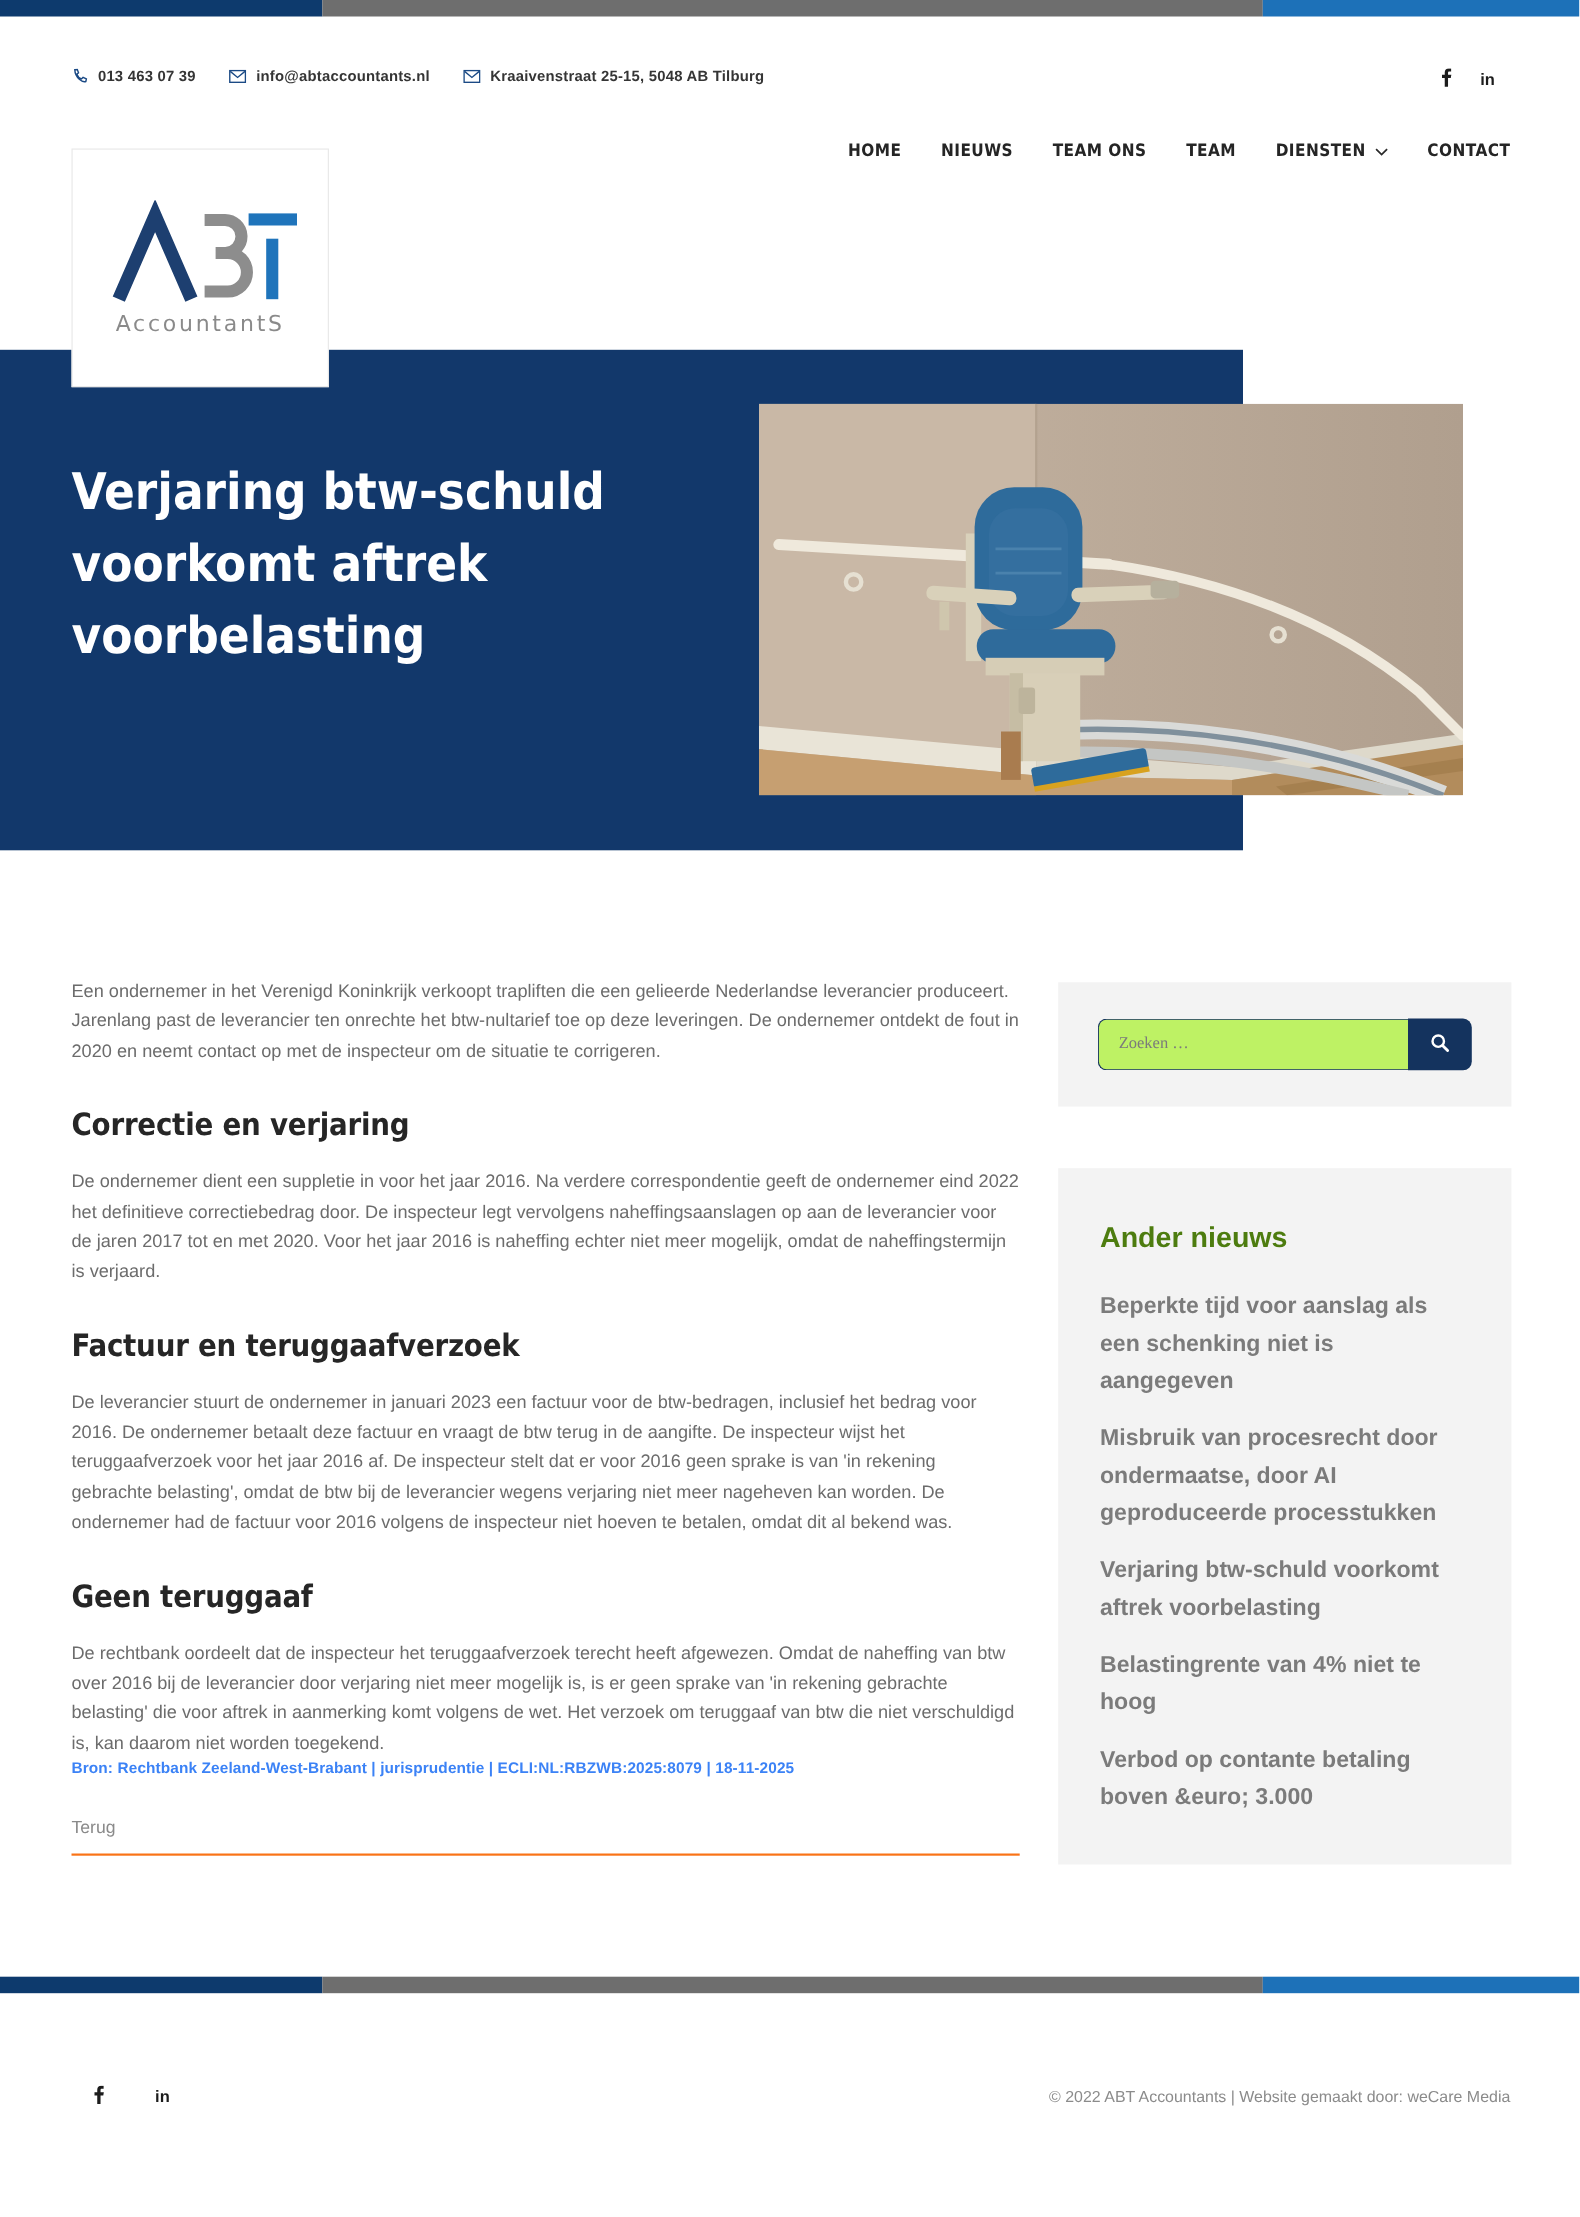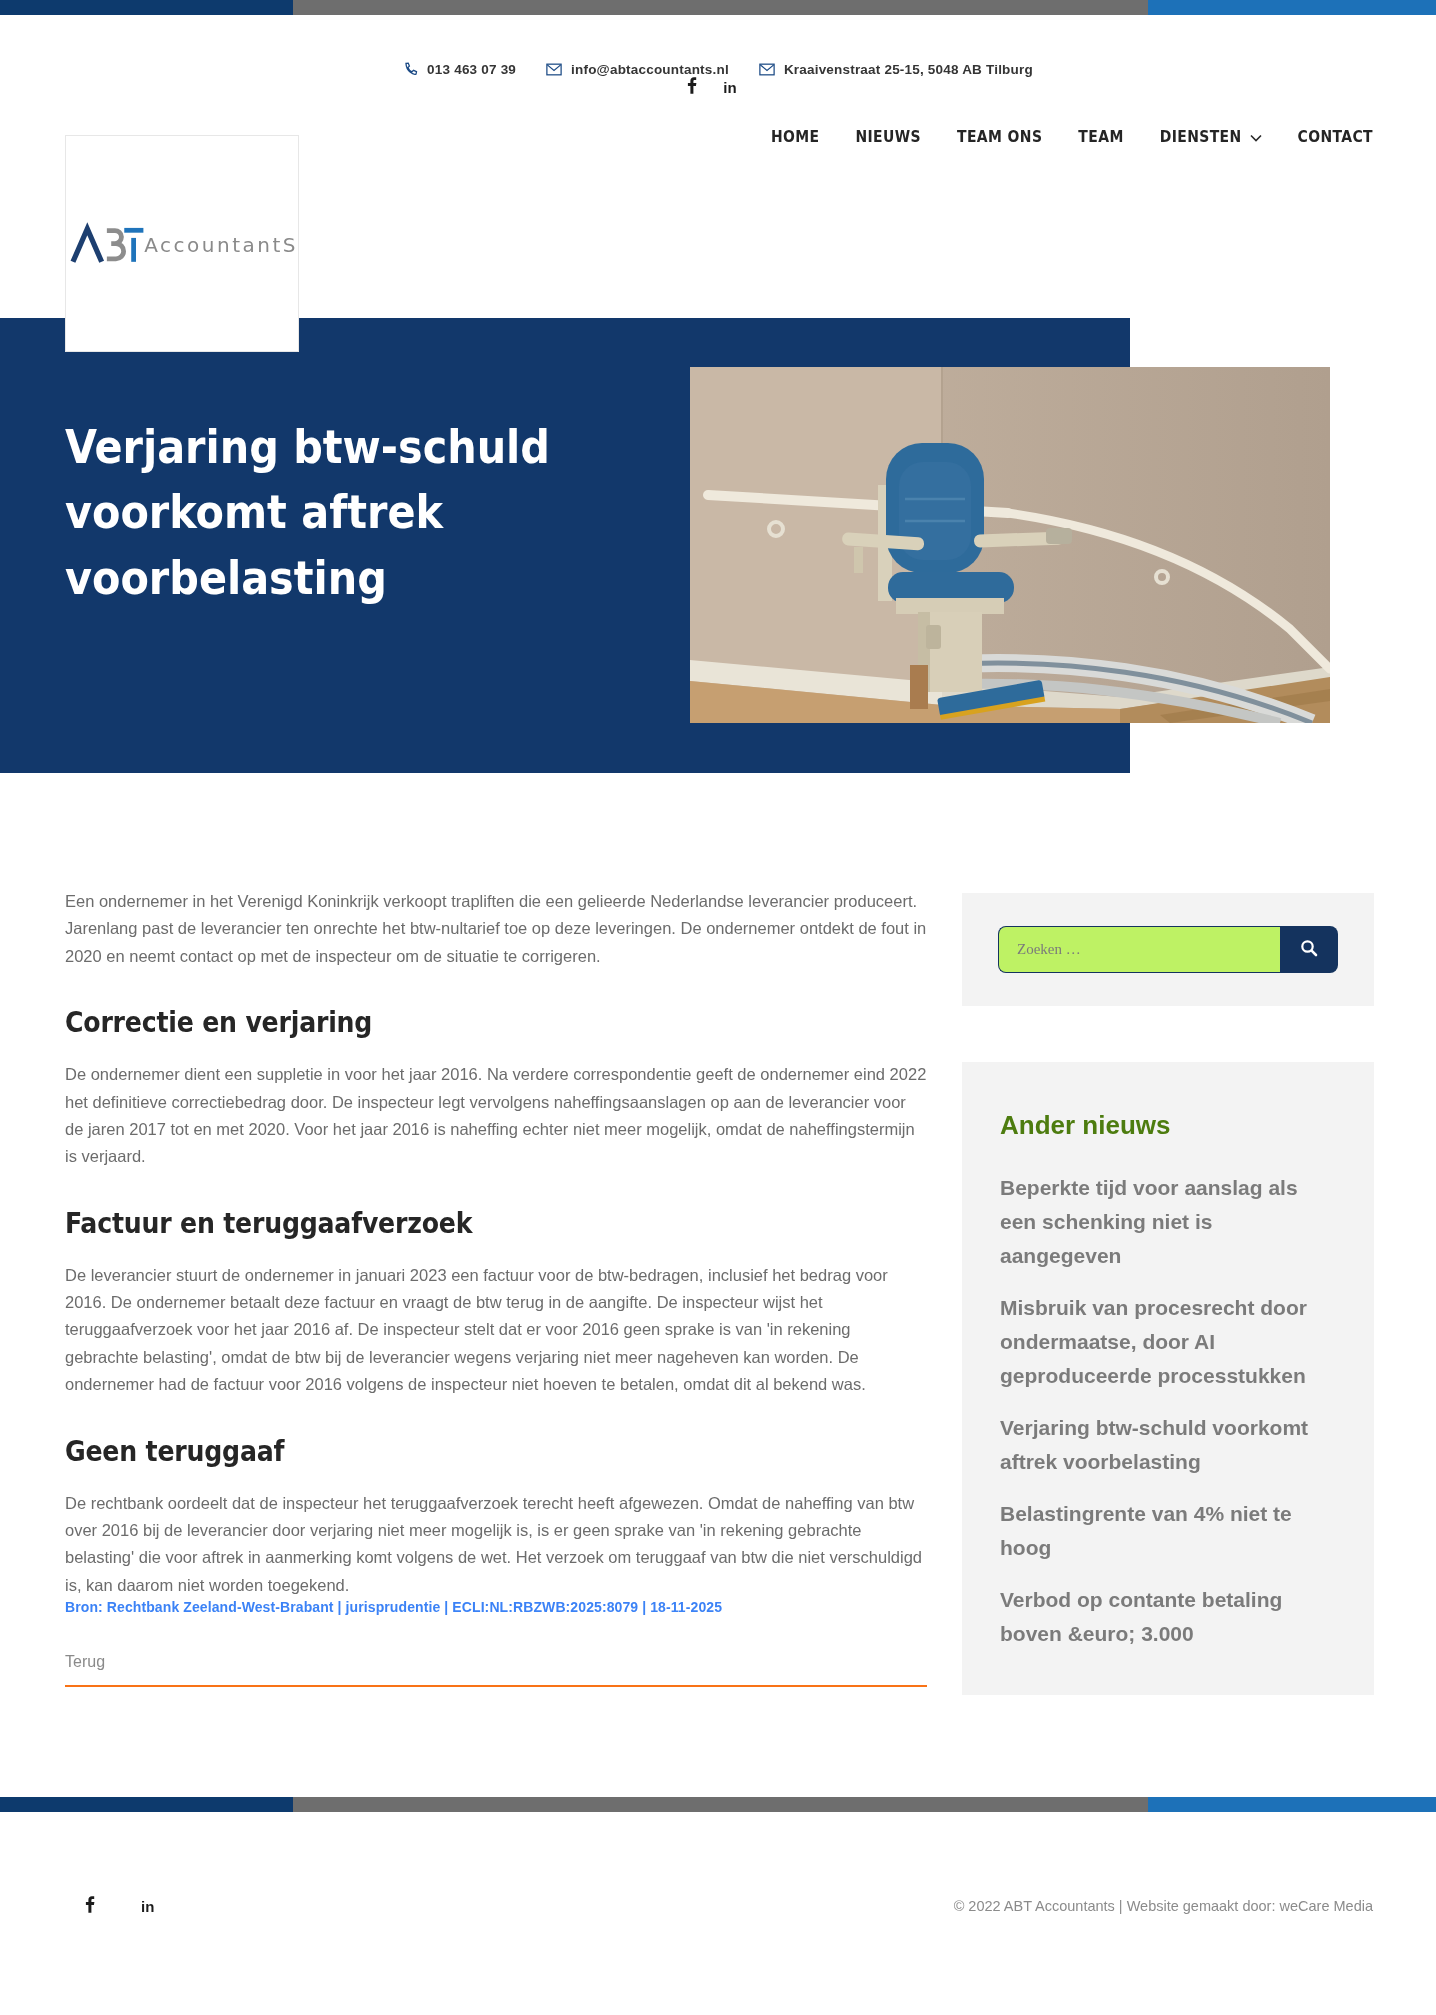--- a/index.html
+++ b/index.html
@@ -8,33 +8,33 @@
 
   
   .stripe { position:absolute; left:0; width:1436px; height:15px; }
   .stripe .seg-navy { position:absolute; left:0; top:0; width:293px; height:15px; background:#0d3a6d; }
   .stripe .seg-gray { position:absolute; left:293px; top:0; width:855px; height:15px; background:#6e6e6e; }
   .stripe .seg-blue { position:absolute; left:1148px; top:0; width:288px; height:15px; background:#1d71b8; }
   .stripe.top { top:0; }
   .stripe.bottom { top:1797px; }
 
   
-  .topbar { position:absolute; top:62px; left:65px; right:65px; display:flex; justify-content:space-between; align-items:center;flex-direction:column; }
+  .topbar { position:absolute; top:62px; left:65px; right:65px; display:flex; justify-content:space-between; align-items:flex-start; }
   .contact-group { display:flex; align-items:center; gap:30px; }
   .contact-item { display:flex; align-items:center; gap:9px; font-size:13.5px; font-weight:bold; color:#353535; letter-spacing:.2px; }
   .contact-item svg { display:block; }
   .social-group { display:flex; align-items:center; gap:26px; padding-right:12px; }
   .soc { font-size:15px; font-weight:bold; color:#1c1c1c; font-family:"Liberation Sans",sans-serif; cursor:pointer; }
 
   
   .mainnav { position:absolute; top:128px; right:63px; display:flex; align-items:center; gap:36px; }
   .nav-item { font-family:"DejaVu Sans","Liberation Sans",sans-serif; font-stretch:condensed; font-weight:bold; font-size:15.5px; letter-spacing:.4px; color:#252525; cursor:pointer; display:flex; align-items:center; gap:8px; }
 
   
-  .logo-card { position:absolute; left:65px; top:135px; width:234px; height:217px; background:#fff; border:1px solid #e7e7e7; z-index:6; display:flex; flex-direction:row; align-items:center; justify-content:center; cursor:pointer; }
+  .logo-card { position:absolute; left:65px; top:135px; width:234px; height:217px; background:#fff; border:1px solid #e7e7e7; z-index:6; display:flex; flex-direction:column; align-items:center; justify-content:center; cursor:pointer; }
   .logo-sub { font-family:"DejaVu Sans","Liberation Sans",sans-serif; font-size:20px; color:#8a8a8a; letter-spacing:2.5px; margin-top:2px; }
 
   
   .hero { position:absolute; left:0; top:318px; width:1130px; height:455px; background:#12386b; }
   .hero-title { position:absolute; left:65px; top:415px; width:540px; z-index:4;
     font-family:"DejaVu Sans","Liberation Sans",sans-serif; font-stretch:condensed;
     font-weight:bold; font-size:46px; line-height:1.42; color:#ffffff; letter-spacing:0; }
   .hero-photo { position:absolute; left:690px; top:367px; width:640px; height:356px; z-index:5; }
   .hero-photo svg { display:block; }
 

